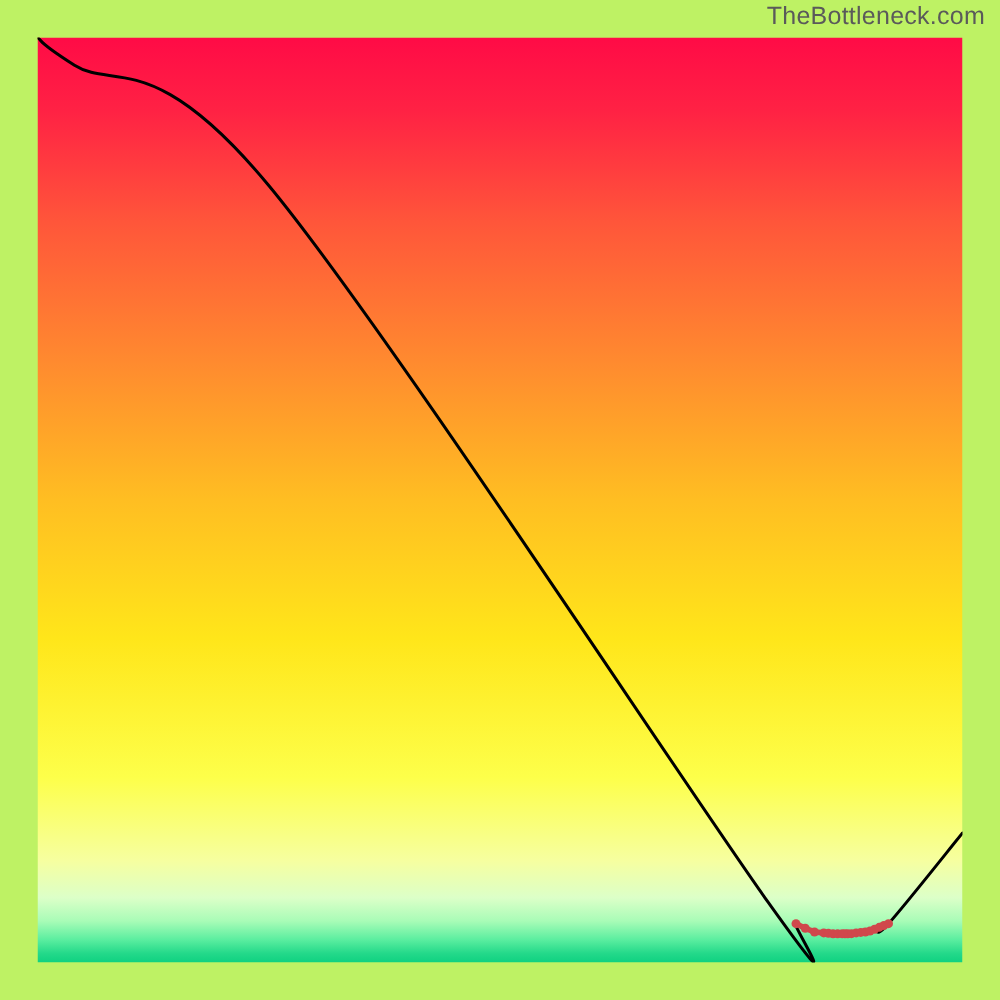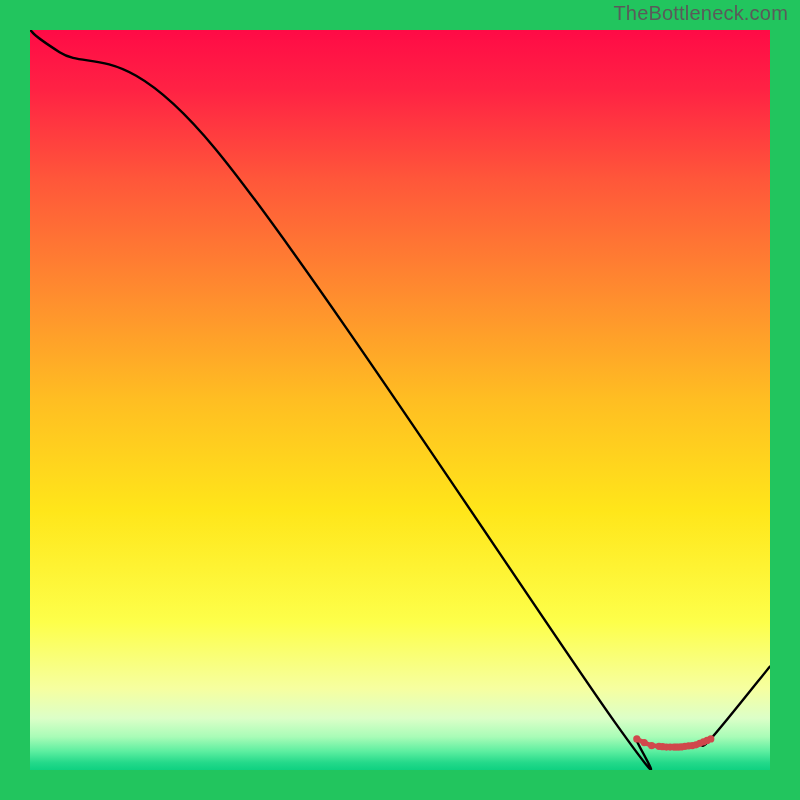--- a/index.html
+++ b/index.html
@@ -8,21 +8,21 @@
     width: 800px;
     height: 800px;
     background: #000;
     overflow: hidden;
     font-family: Arial, Helvetica, sans-serif;
   }
   .wrap {
     position: relative;
     width: 800px;
     height: 800px;
-    background: #22c55e;
+    background: #bef264;
   }
   .watermark {
     position: absolute;
     top: 2px;
     right: 12px;
     color: #5a5a5a;
     font-size: 20px;
     font-weight: 500;
     letter-spacing: 0.2px;
   }

